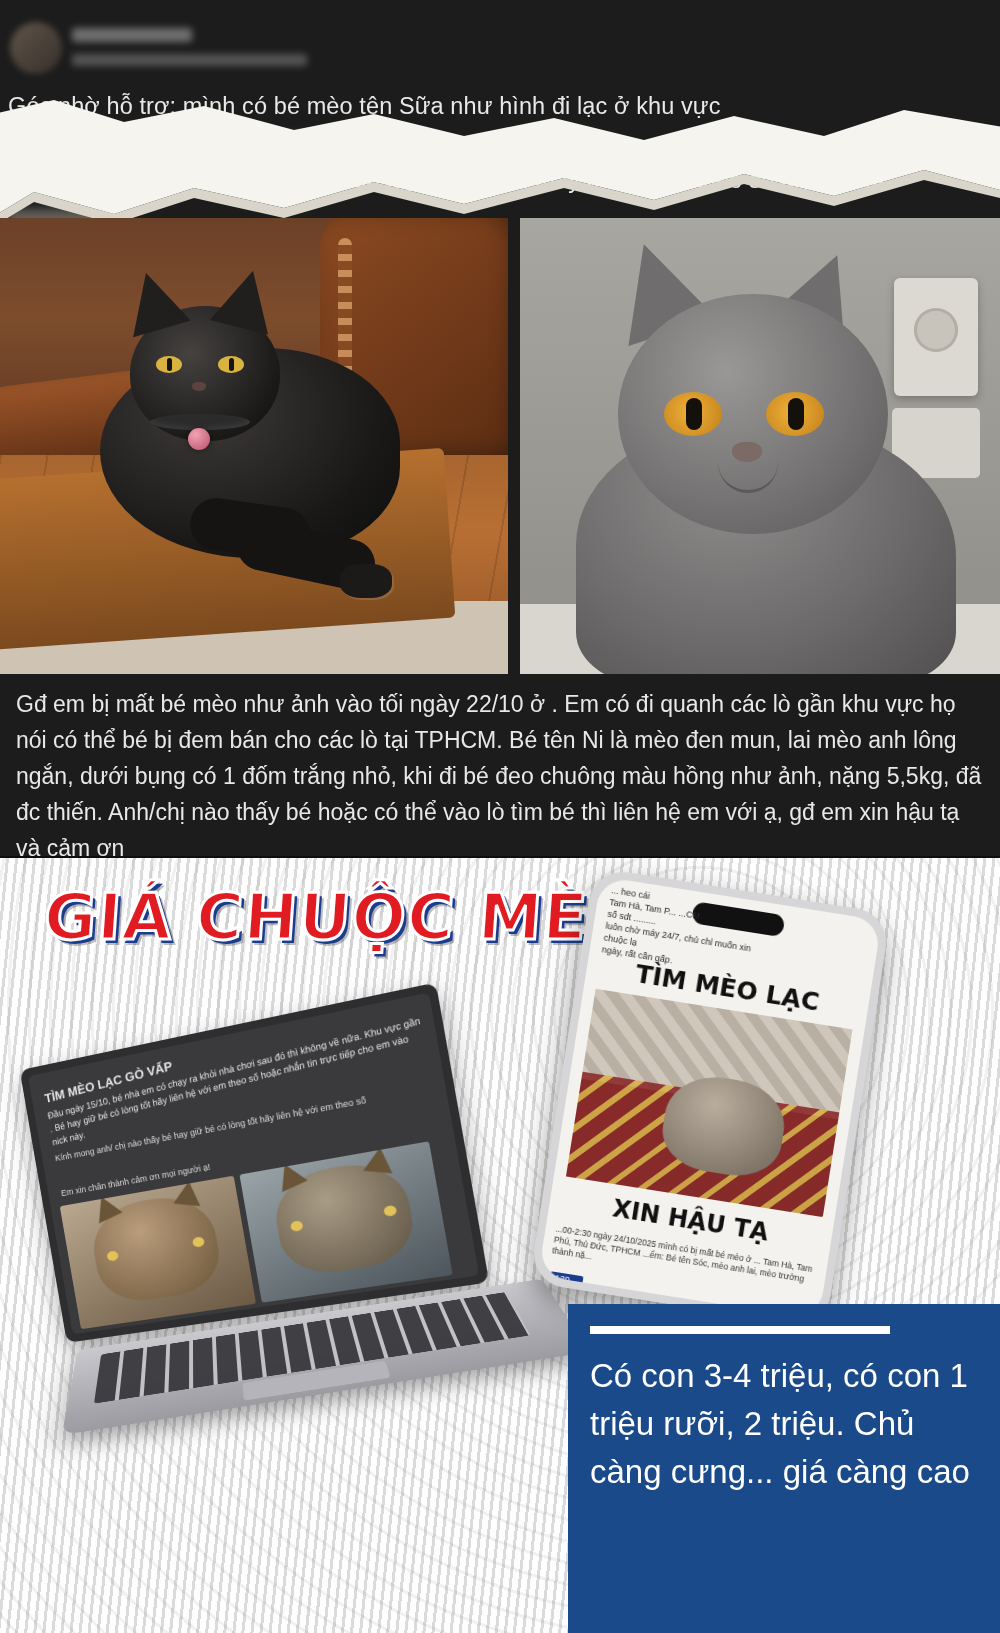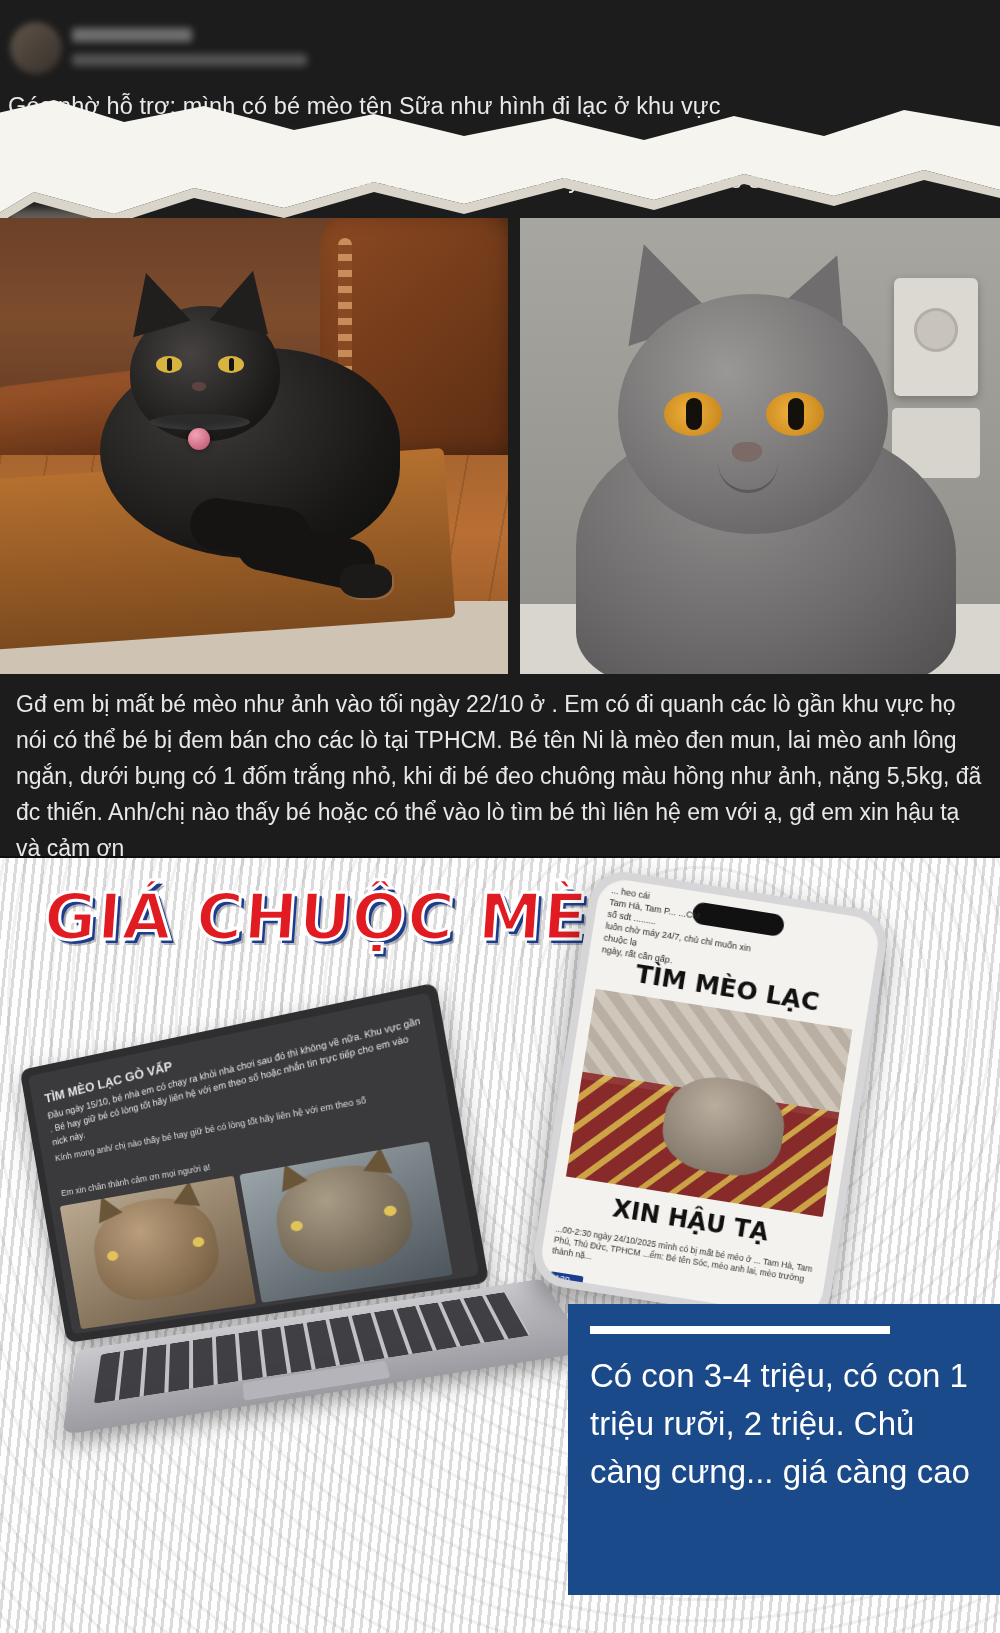--- a/index.html
+++ b/index.html
@@ -160,21 +160,21 @@
   .ph-photo .wallp{position:absolute;left:0;top:0;width:100%;height:48%;
      background:repeating-linear-gradient(45deg,#cfc7bb 0 10px,#b9b0a3 10px 20px);}
   .ph-photo .kitty{position:absolute;left:34%;top:36%;width:46%;height:50%;border-radius:46% 46% 40% 40%;
      background:radial-gradient(ellipse at 40% 30%,#b9ad9e,#6f6558);}
   .ph-sub{position:absolute;left:0;right:0;top:312px;text-align:center;font-size:24px;font-weight:bold;color:#111;
      font-family:"DejaVu Sans",sans-serif;}
   .ph-foot{position:absolute;left:10px;right:10px;top:350px;font-size:8.5px;line-height:11px;color:#333;}
   .ph-badge{position:absolute;left:12px;top:398px;background:#1b3c8f;color:#fff;font-size:9px;padding:1px 5px;border-radius:2px;}
 
   
-  .caption{position:absolute;left:568px;top:446px;width:432px;height:291px;background:#1b4a8a;}
+  .caption{position:absolute;left:568px;top:446px;width:432px;height:329px;background:#1b4a8a;}
   .caption .bar{position:absolute;left:22px;top:22px;width:300px;height:8px;background:#fff;}
   .caption .ctext{position:absolute;left:22px;top:48px;right:6px;color:#fff;font-size:33px;line-height:48px;}
 
   
   .divider{position:absolute;left:0;top:856px;width:1000px;height:4px;background:#0e0e0e;}
 </style>
 </head>
 <body>
 
 <div class="page">

